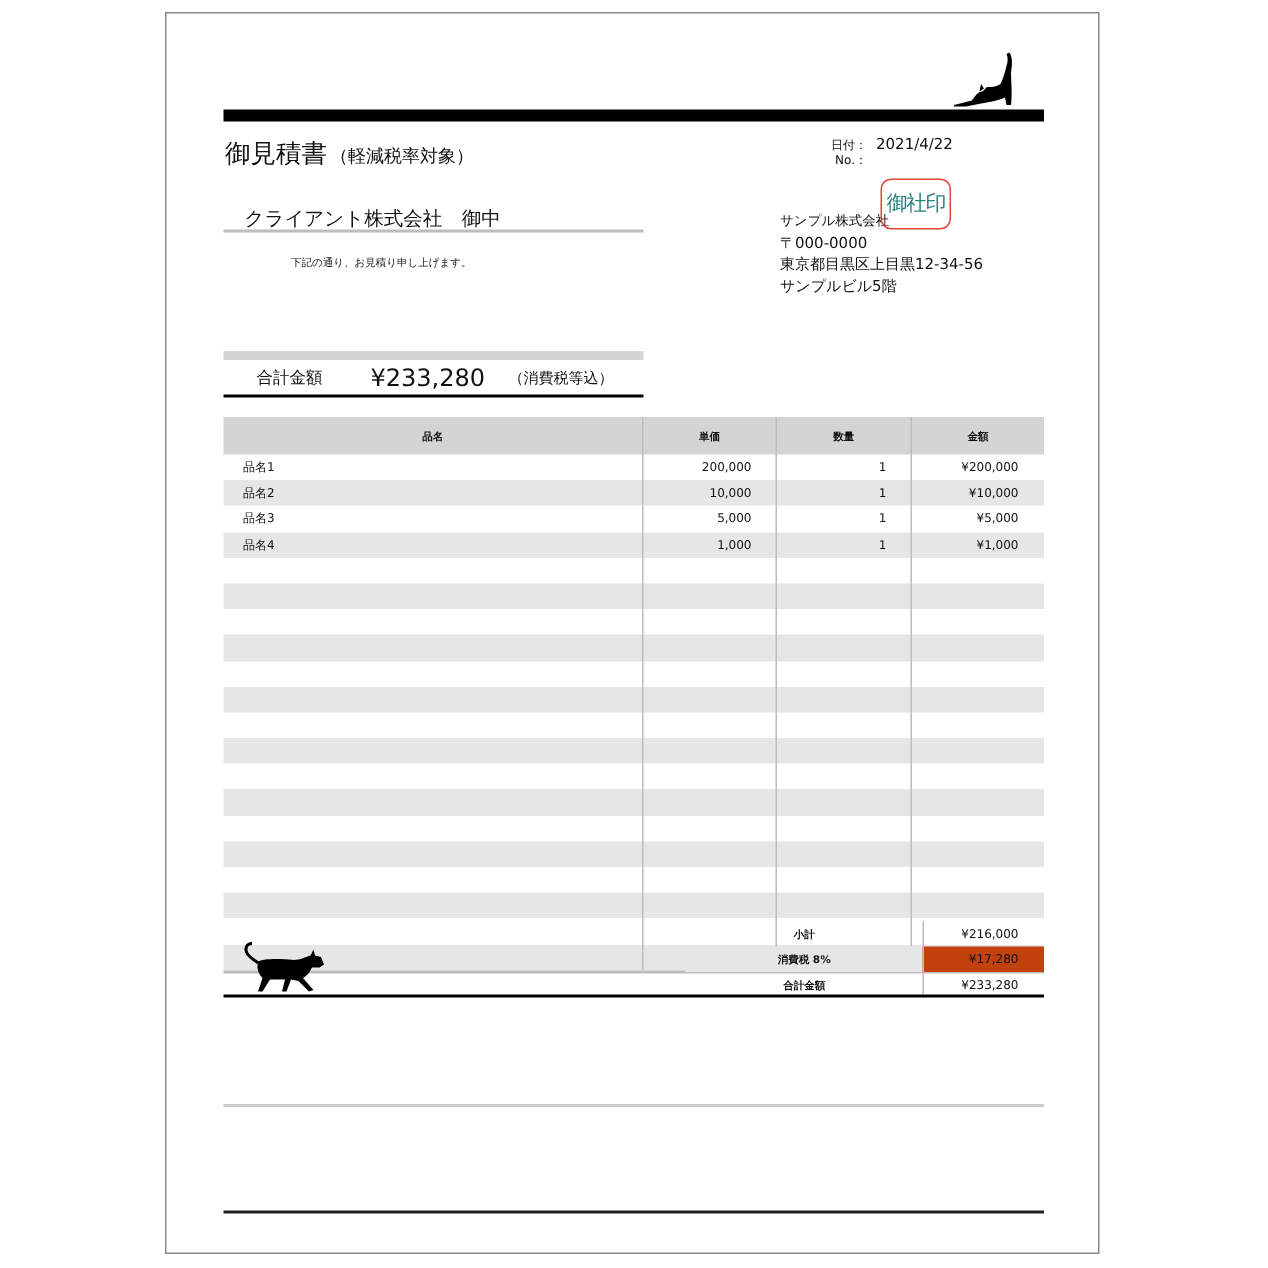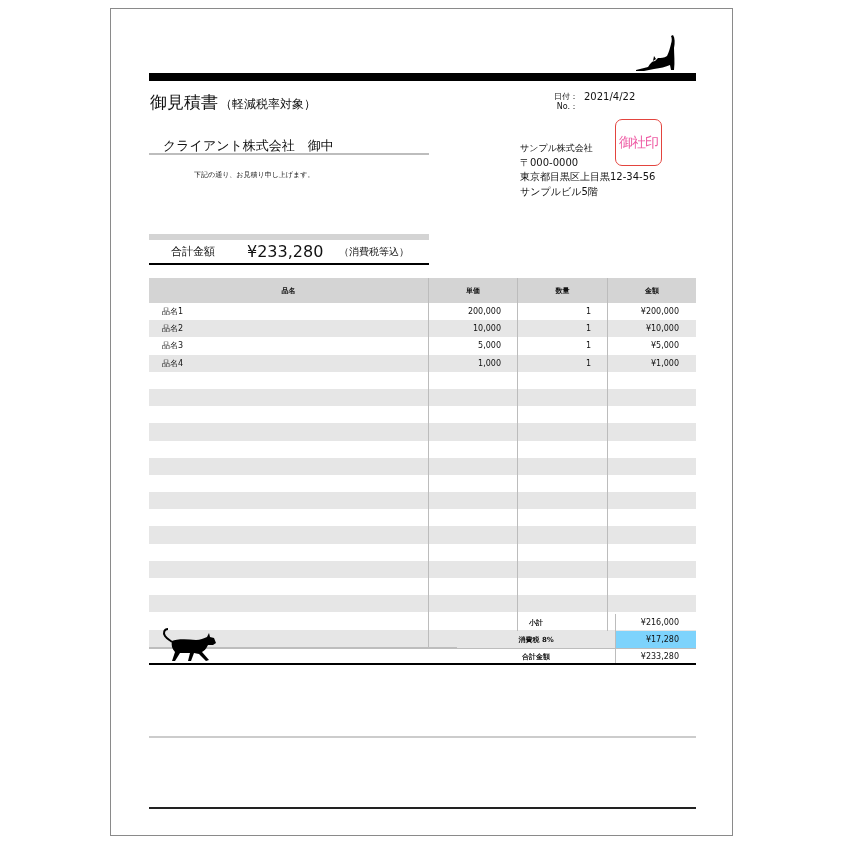--- a/index.html
+++ b/index.html
@@ -14,22 +14,22 @@
   .title .sub { font-size:12px; margin-left:2px; }
   .meta { left:554px; top:92px; font-size:9px; line-height:10px; }
   .meta .row { display:flex; }
   .meta .lbl { width:24px; text-align:right; font-size:8px; }
   .meta .val { margin-left:6px; font-size:10px; }
   .client { left:163px; top:137px; font-size:13px; white-space:nowrap; }
   .client-line { left:149px; top:153px; width:280px; height:2px; background:#bdbdbd; }
   .greeting { left:150px; top:170px; font-size:7px; white-space:nowrap;margin-left:44px; }
   .company { left:520px; top:141px; font-size:10px; line-height:14.5px; white-space:nowrap; }
   .company .c1 { font-size:9px; }
-  .seal { left:615px; top:119px; width:47px; height:47px; border:1.5px solid #e0302a;
-          border-radius:7px; box-sizing:border-box; color:#ec4899;
+  .seal { left:587px; top:119px; width:47px; height:34px; border:1.5px solid #e0302a;
+          border-radius:7px; box-sizing:border-box; color:#0f766e;
           font-size:14px; display:flex; align-items:center; justify-content:center;
           letter-spacing:-1px; background:transparent; opacity:0.9; }
   .total-bar { left:149px; top:234px; width:280px; height:6px; background:#d4d4d4; }
   .total-row { left:149px; top:240px; width:280px; height:23px; display:flex; align-items:center; }
   .total-row .lbl { margin-left:22px; font-size:11px; width:76px; }
   .total-row .amt { font-size:16px; width:92px; }
   .total-row .note { font-size:10px;text-align:right; }
   .total-line { left:149px; top:263px; width:280px; height:2px; background:#000; }
 
   .table { left:149px; top:278px; width:547px; }
@@ -45,21 +45,21 @@
   .trow .col1 { padding-left:13px; }
   .trow .col2, .trow .col3, .trow .col4 { justify-content:flex-end; padding-right:16px; }
   .trow .col4 { padding-right:17px; }
   .tbody-bottom { height:2px; background:#bdbdbd; }
 
   .summary { left:428px; top:614px; width:268px; font-size:8px; }
   .srow { display:flex; height:17px;padding-left:29px; }
   .srow .slbl { width:179px; text-align:center; display:flex; align-items:center; justify-content:center; font-weight:bold; font-size:7px; }
   .srow .sval { width:89px; border-left:1px solid #bcbcbc; box-sizing:border-box; display:flex; align-items:center; justify-content:flex-end; padding-right:17px; }
   .srow.shade .slbl { background:#e6e6e6; }
-  .srow.shade .sval { background:#7dd3fc; }
+  .srow.shade .sval { background:#c2410c; }
   .summary-line { left:149px; top:663px; width:547px; height:2px; background:#000; }
   .cat-walk { left:162px; top:627px; width:57px; height:36px; }
 
   .line-gray { left:149px; top:736px; width:547px; height:2px; background:#cccccc; }
   .line-dark { left:149px; top:807px; width:547px; height:2px; background:#222; }
 </style>
 </head>
 <body>
 
 <div class="page"></div>

